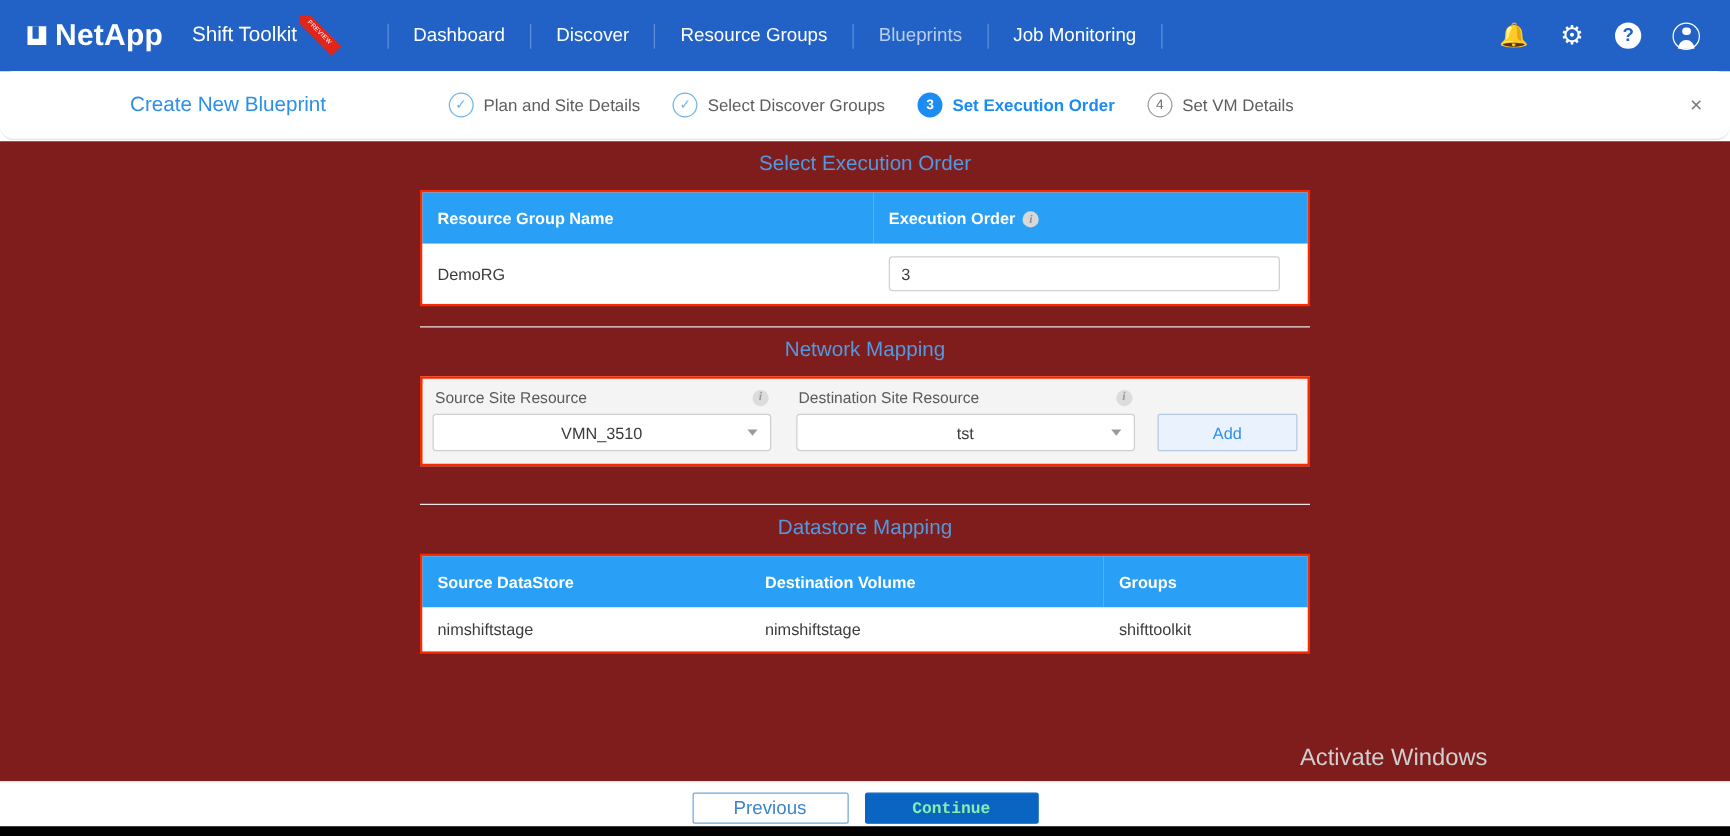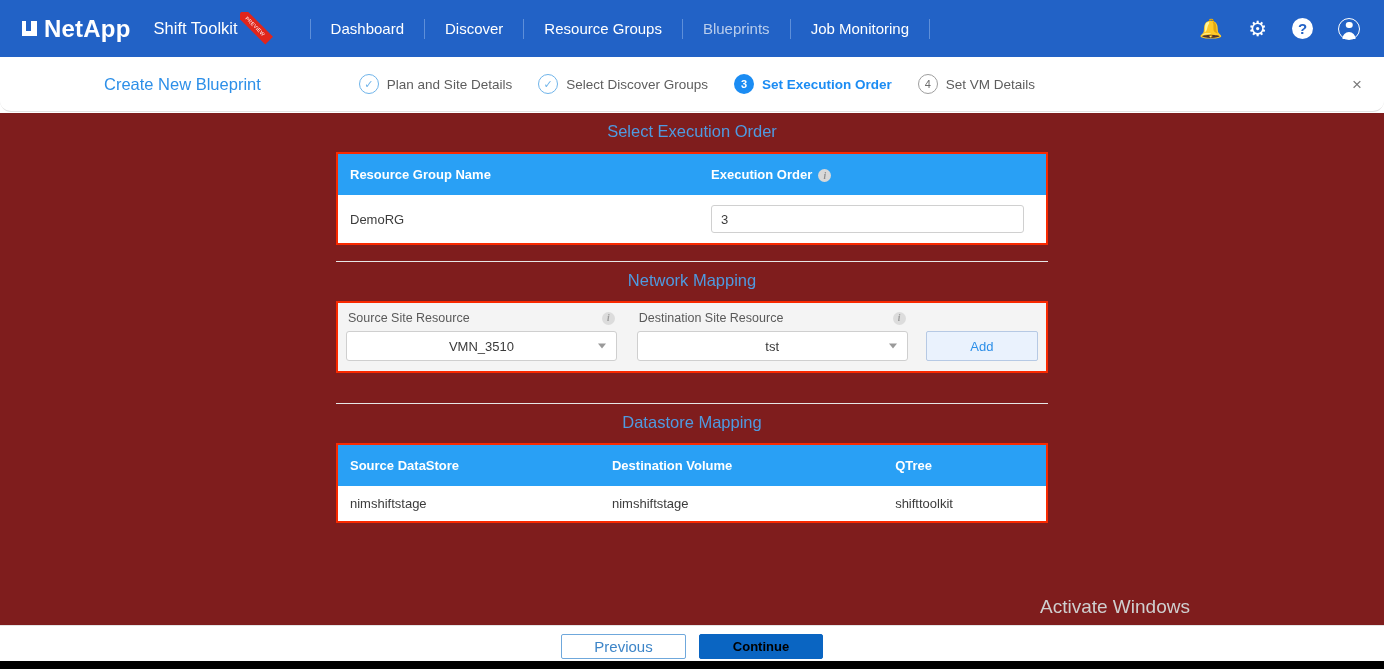--- a/index.html
+++ b/index.html
@@ -177,23 +177,23 @@
     position: absolute; left: 0; top: 625px; width: 1384px; height: 41px;
     background: #ffffff; border-top: 1px solid #e4e4e4;
     display: flex; align-items: center; justify-content: center; gap: 13px;
   }
   .btn-prev {
     width: 125px; height: 25px; background: #fff; border: 1px solid #6fa8dc;
     color: #3d85c8; font-size: 15px; border-radius: 2px; cursor: pointer;
     font-family: "Liberation Sans", sans-serif;
   }
   .btn-continue {
-    width: 124px; height: 25px; background: #0a65c2; border: 1px solid #0a65c2;
-    color: #000000; font-size: 13px; font-weight: bold; border-radius: 2px; cursor: pointer;
-    font-family: Liberation Sans, sans-serif;
+    width: 139px; height: 25px; background: #0a65c2; border: 1px solid #0a65c2;
+    color: #86efac; font-size: 13px; font-weight: bold; border-radius: 2px; cursor: pointer;
+    font-family: Liberation Mono, monospace;
   }
   .bottom-bar {
     position: absolute; left: 0; top: 661px; width: 1384px; height: 8px; background: #000;
   }
   .watermark {
     position: absolute; right: 44px; top: 594px; width: 300px;
     text-align: left; pointer-events: none;
   }
   .wm1 { font-size: 19px; color: #cfcfcf; line-height: 26px; }
   .wm2 { font-size: 13px; color: #c7c7c7; line-height: 19px; }
@@ -308,21 +308,21 @@
 
       <div class="divider"></div>
 
       <div class="section-title">Datastore Mapping</div>
       <div class="hl">
         <table class="grid">
           <thead>
             <tr>
               <th style="width:37%">Source DataStore</th>
               <th style="width:40%">Destination Volume</th>
-              <th>QTree</th>
+              <th>Groups</th>
             </tr>
           </thead>
           <tbody>
             <tr>
               <td>nimshiftstage</td>
               <td>nimshiftstage</td>
               <td>shifttoolkit</td>
             </tr>
           </tbody>
         </table>

